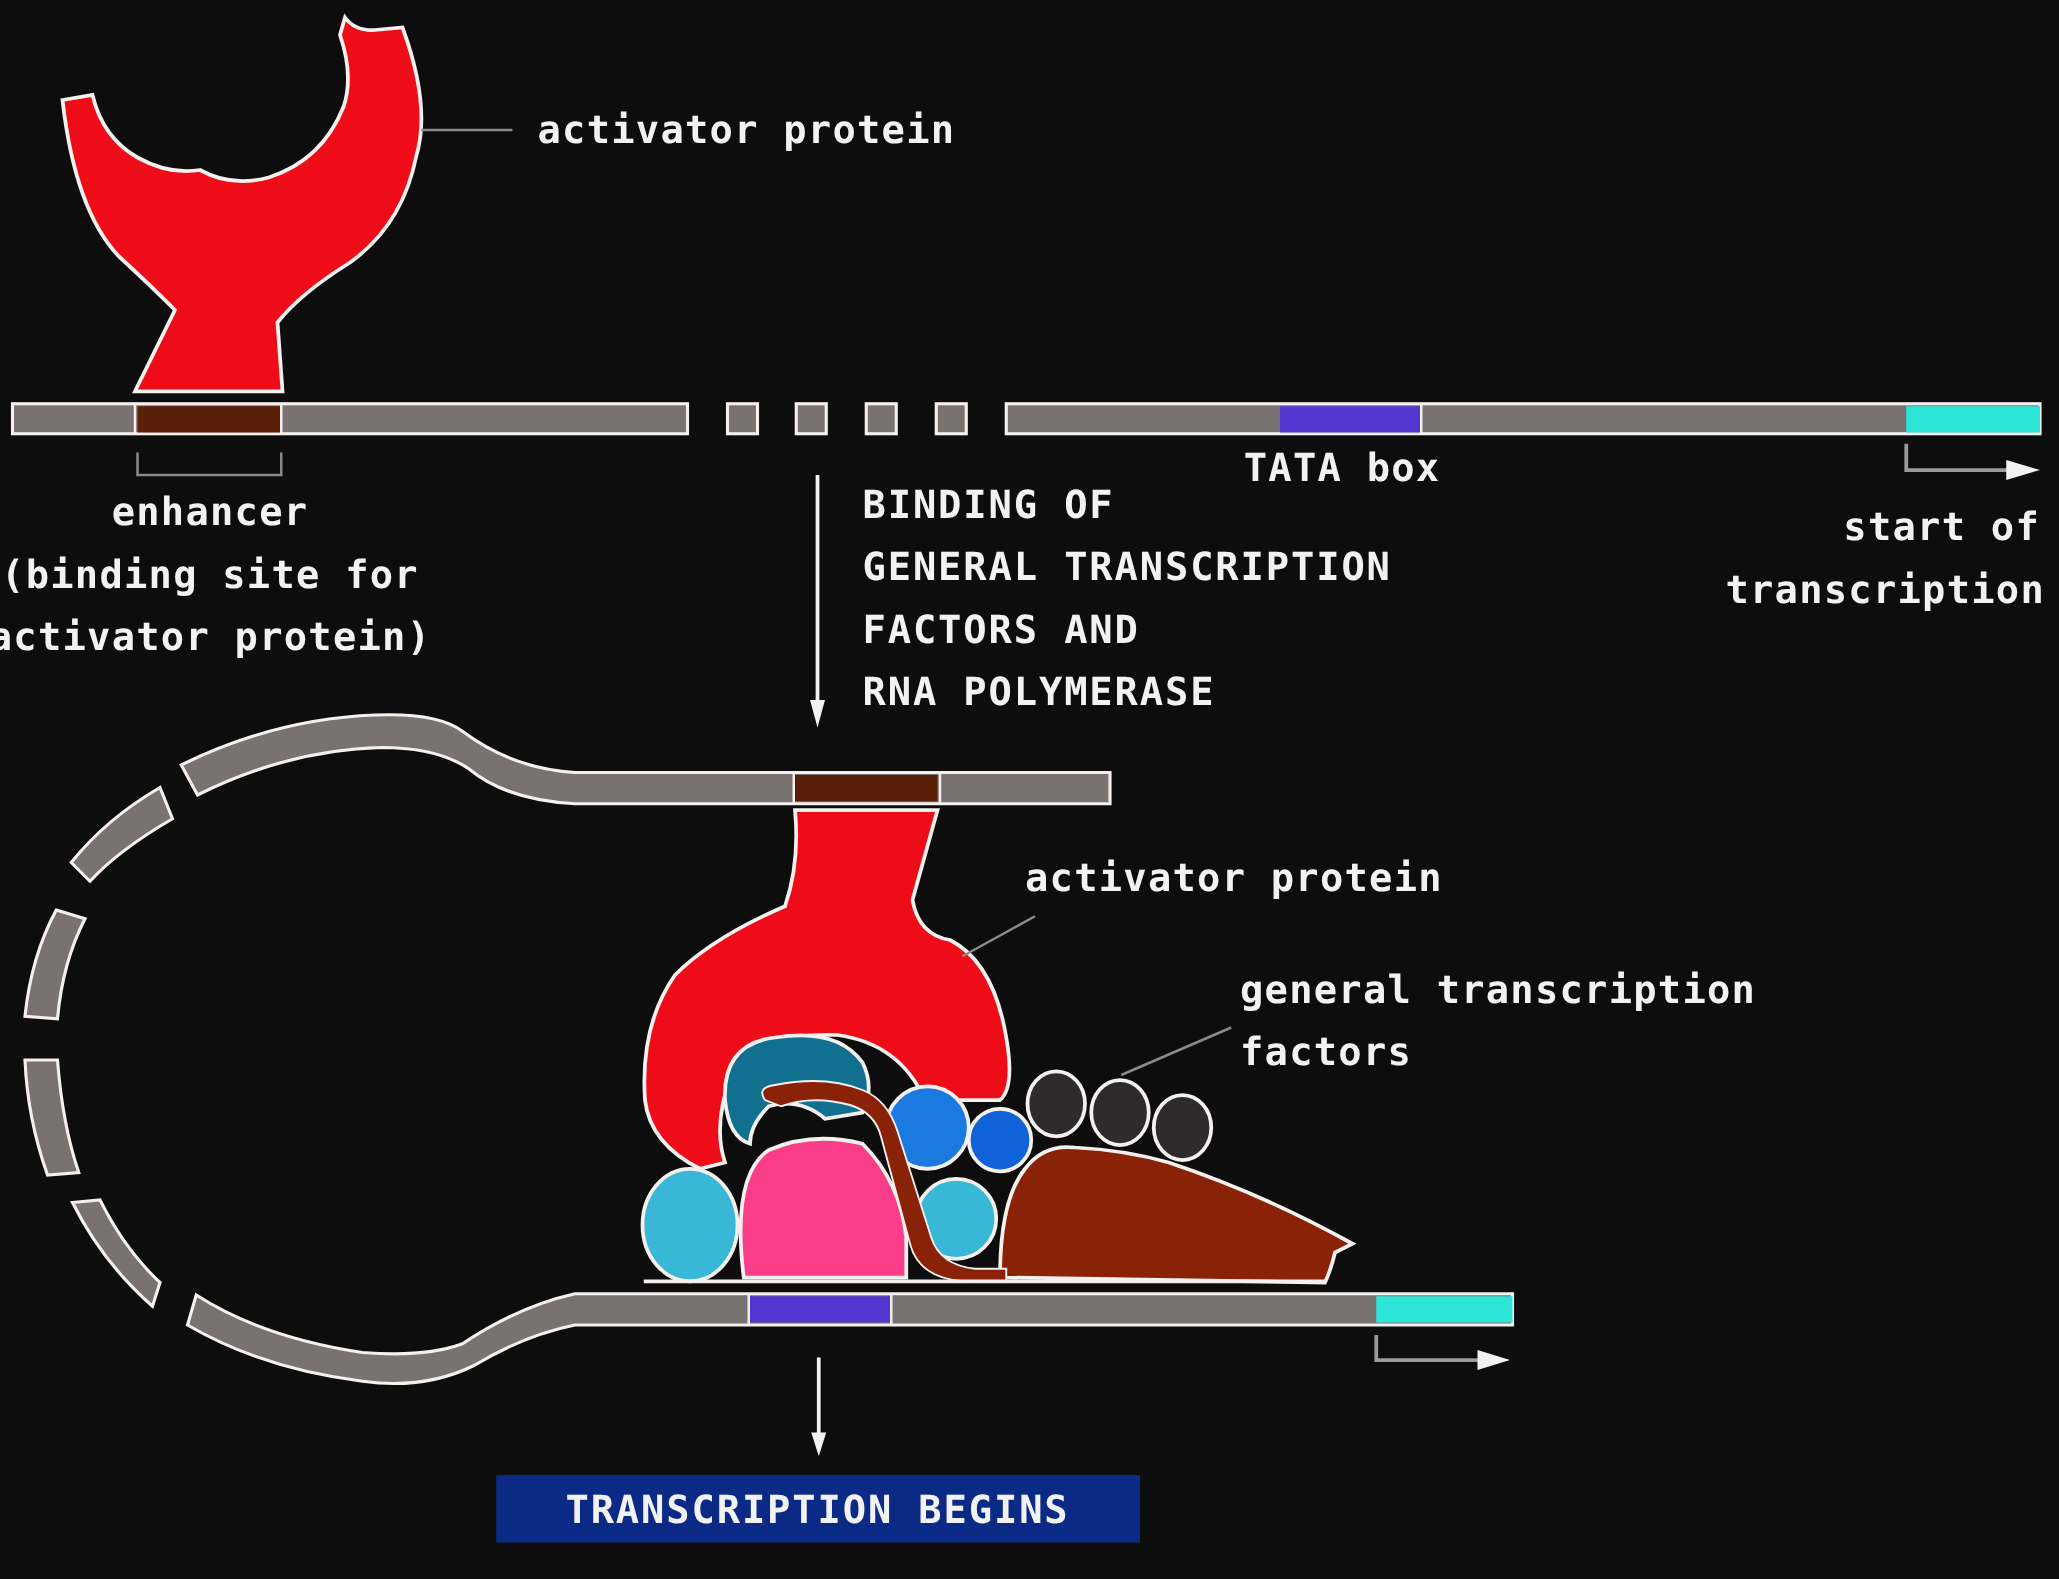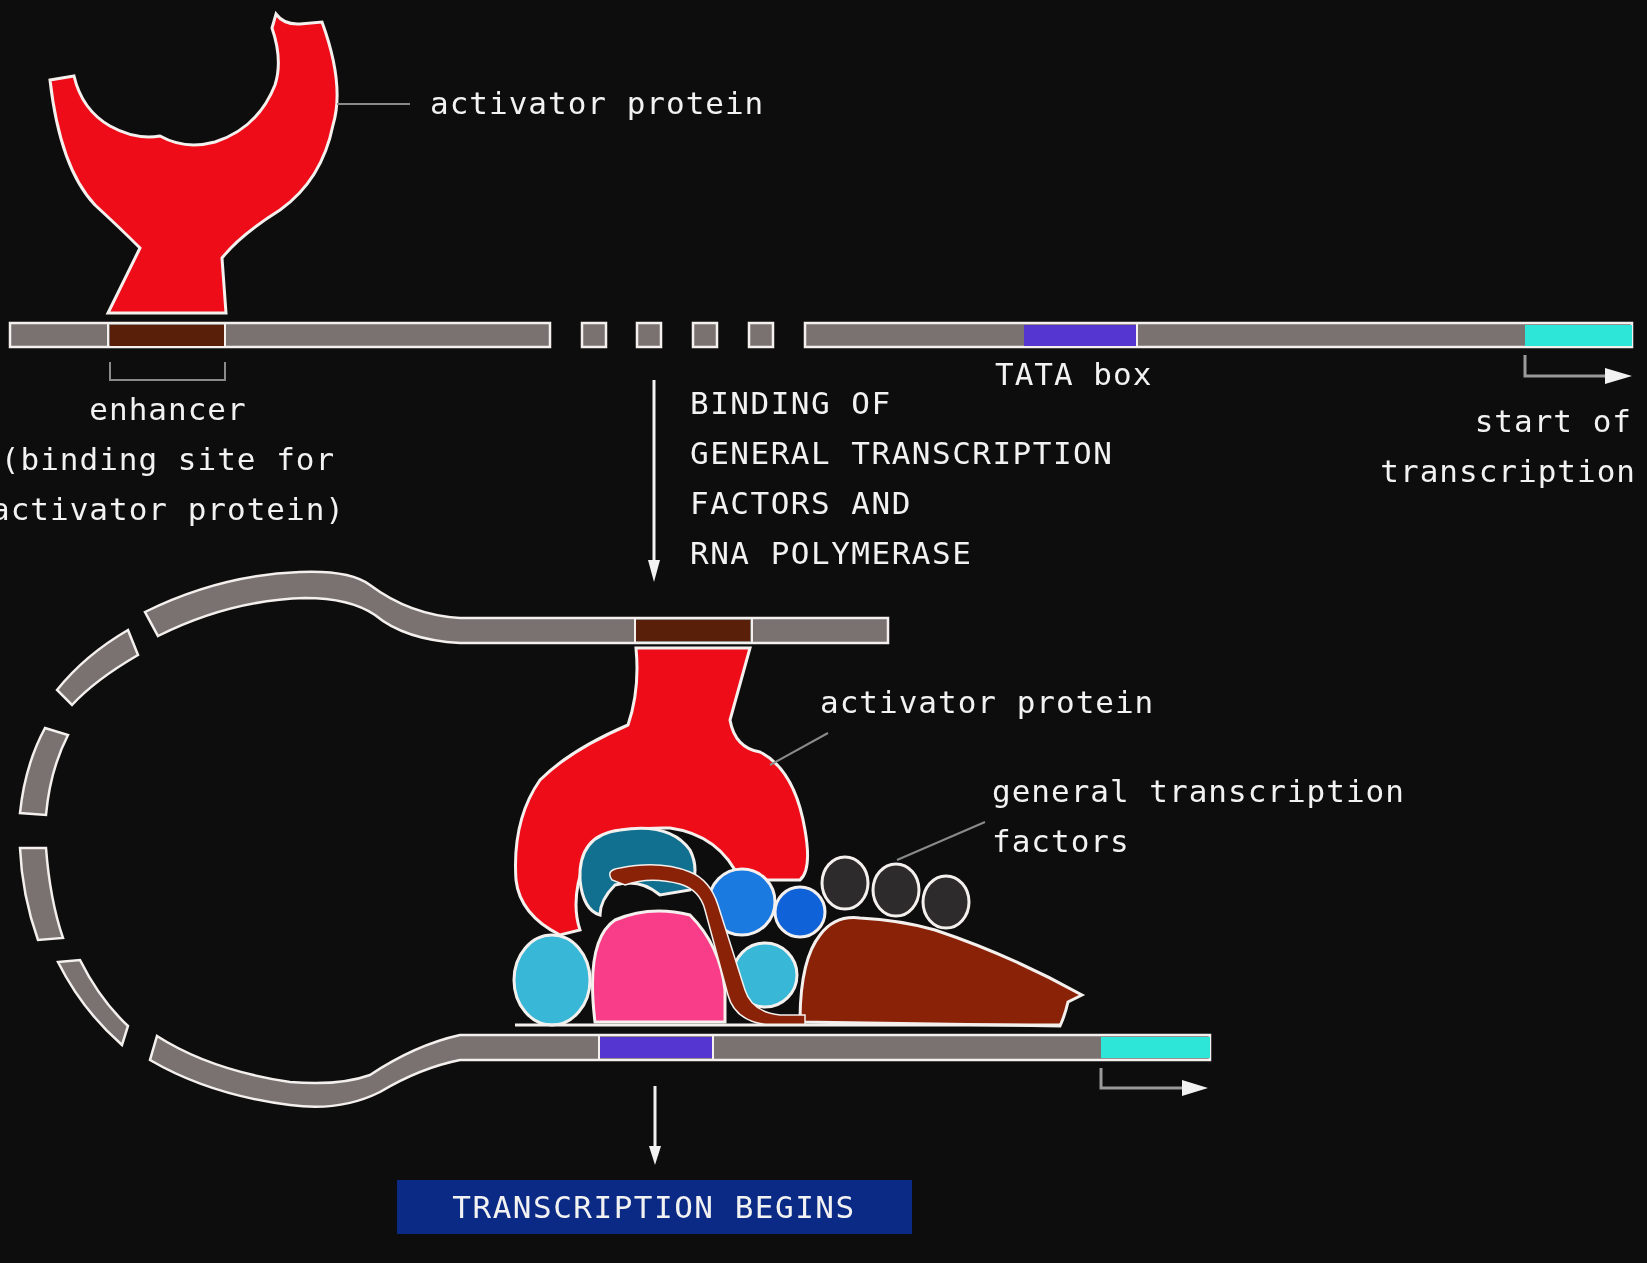--- a/index.html
+++ b/index.html
@@ -8,21 +8,21 @@
   .lbl { font-family:"DejaVu Sans Mono", "Liberation Mono", monospace; fill:#f2f2f2; font-size:31px; letter-spacing:1px; }
   .cap { font-family:"DejaVu Sans Mono", "Liberation Mono", monospace; fill:#f2f2f2; font-size:31px; letter-spacing:1.5px; }
   .dna { fill:#7a7270; stroke:#f4f0ee; stroke-width:2.5; }
   .lead { stroke:#8a8a8a; stroke-width:2; fill:none; }
   .arrow { stroke:#f2f2f2; stroke-width:3; fill:none; }
   .outline { stroke:#f4f0ee; stroke-width:3; }
 </style>
 </head>
 <body>
 
-<div id="stage" style="background: rgb(14, 13, 13);">
+<div id="stage" style="background: rgb(14, 13, 13); font-weight: bold;">
 <svg width="1647" height="1263" viewBox="0 0 1647 1263">
 
   <g>
     <path id="act1" class="outline" d="M50 80 L74 76 Q82 110 110 126 Q135 140 160 136 Q185 150 215 142 Q258 128 275 85 Q283 60 272 28 L276 14 Q284 25 300 24 L322 22 Q345 85 333 125 Q322 180 280 210 Q240 235 222 258 L226 313 L108 313 L140 248 Q120 228 95 205 Q60 168 50 80 Z" fill="#ee0c18"></path>
   </g>
   <line class="lead" x1="337" y1="104" x2="410" y2="104"></line>
   <text class="lbl" x="430" y="114">activator protein</text>
 
   <g>
     <rect class="dna" x="10" y="323" width="540" height="24"></rect>

